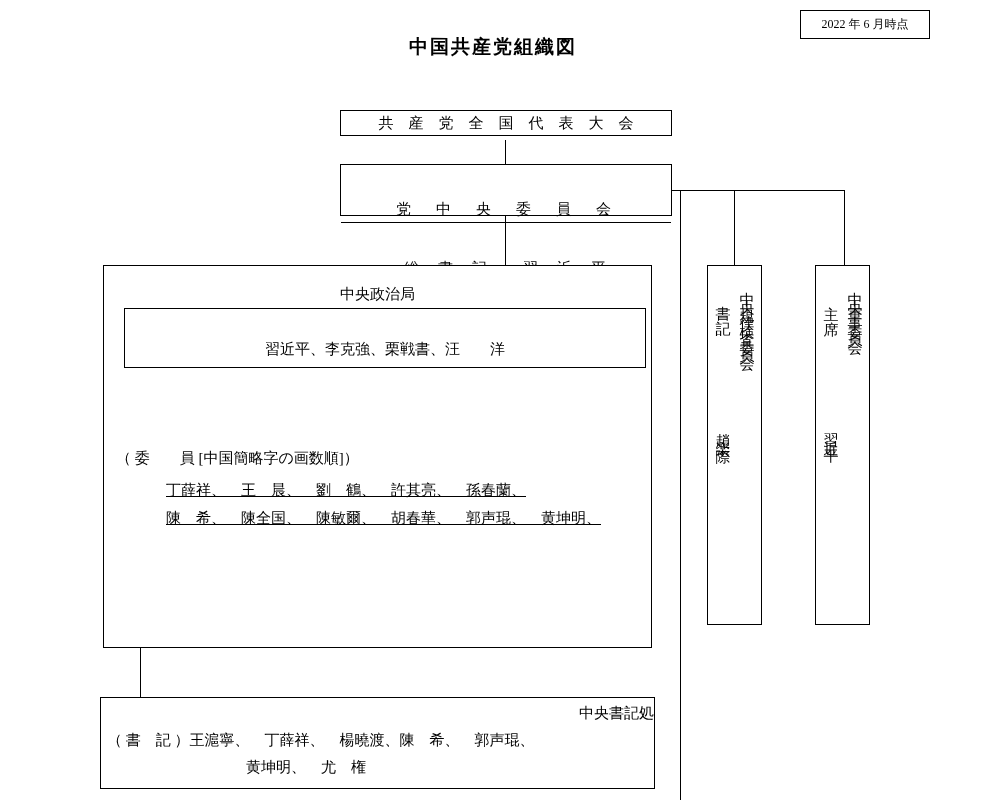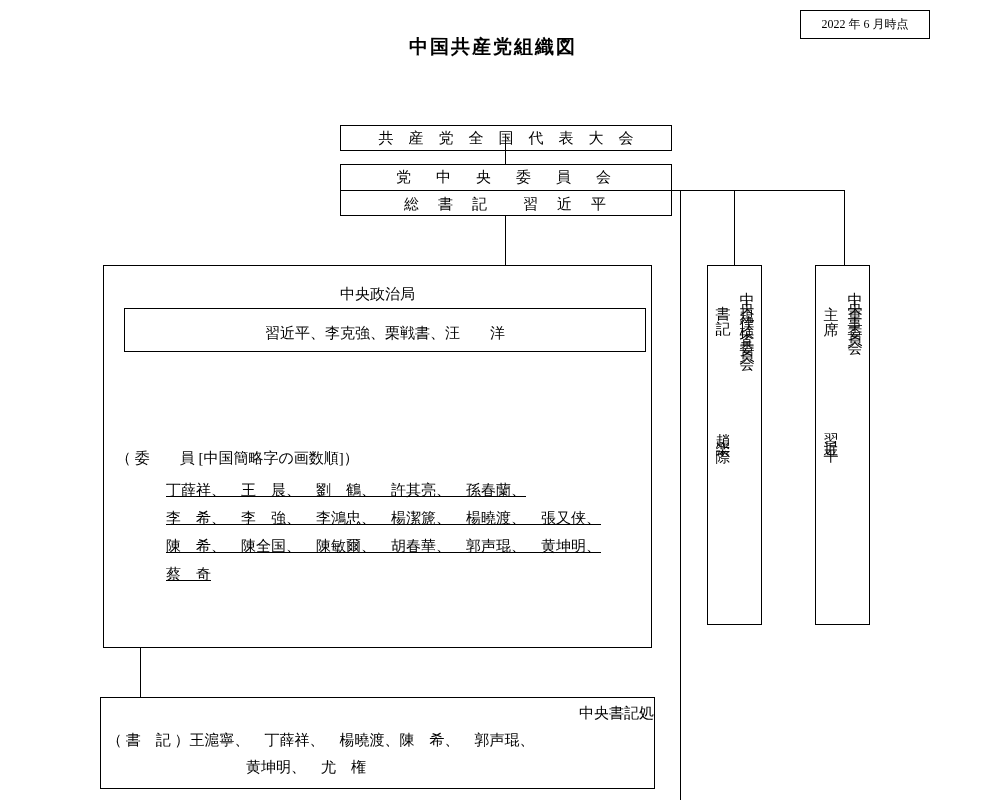--- a/index.html
+++ b/index.html
@@ -44,46 +44,47 @@
     top: 10px;
     width: 130px;
     height: 29px;
     border: 1px solid #000000;
     box-sizing: border-box;
     font-size: 12px;
     display: flex;
     align-items: center;
     justify-content: center;
   }
-  .congress-box { left: 340px; top: 125px; width: 332px; height: 26px; }
+  .congress-box { left: 340px; top: 110px; width: 332px; height: 26px; }
   .cc-box { left: 340px; top: 164px; width: 332px; height: 52px; }
   .cc-row {
     height: 26px;
     box-sizing: border-box;
     display: flex;
     align-items: center;
     justify-content: center;
+    margin-top: 32px;
   }
   .cc-row.top { border-bottom: 1px solid #000000; letter-spacing: 5px; }
   .cc-row.bottom { letter-spacing: 2px; text-align: right; }
 
   .politburo-box { left: 103px; top: 265px; width: 549px; height: 383px; }
   .politburo-title {
     position: absolute;
     top: 19px;
     left: 0;
     width: 100%;
     text-align: center;
   }
   .standing-box {
     position: absolute;
     left: 20px;
     top: 42px;
     width: 522px;
-    height: 44px;
+    height: 60px;
     border: 1px solid #000000;
     box-sizing: border-box;
     display: flex;
     align-items: flex-end;
     justify-content: center;
     padding-bottom: 8px;
   }
   .members-heading { position: absolute; left: 12px; top: 183px; }
   .members-list { position: absolute; left: 62px; top: 210px; line-height: 28px; text-decoration: underline; }
 
@@ -134,23 +135,21 @@
   </div>
 
   <div class="box politburo-box">
     <div class="politburo-title">中央政治局</div>
     <div class="standing-box">
       <span>習近平、李克強、栗戦書、汪　　洋</span>
     </div>
     <div class="members-heading">（ 委　　員 [中国簡略字の画数順]）</div>
     <div class="members-list">
       <div>丁薛祥、　王　晨、　劉　鶴、　許其亮、　孫春蘭、</div>
-      <div>李　希、　李　強、　李鴻忠、　楊潔篪、　楊曉渡、　張又侠、</div>
       <div>陳　希、　陳全国、　陳敏爾、　胡春華、　郭声琨、　黄坤明、</div>
-      <div>蔡　奇</div>
     </div>
   </div>
 
   <div class="box secretariat-box">
     <div class="secretariat-title">中央書記処</div>
     <div class="secretariat-line1">（ 書　記 ）王滬寧、　丁薛祥、　楊曉渡、陳　希、　郭声琨、</div>
     <div class="secretariat-line2">黄坤明、　尤　権</div>
   </div>
 
   <div class="box vbox" style="left:707px; top:265px;">

